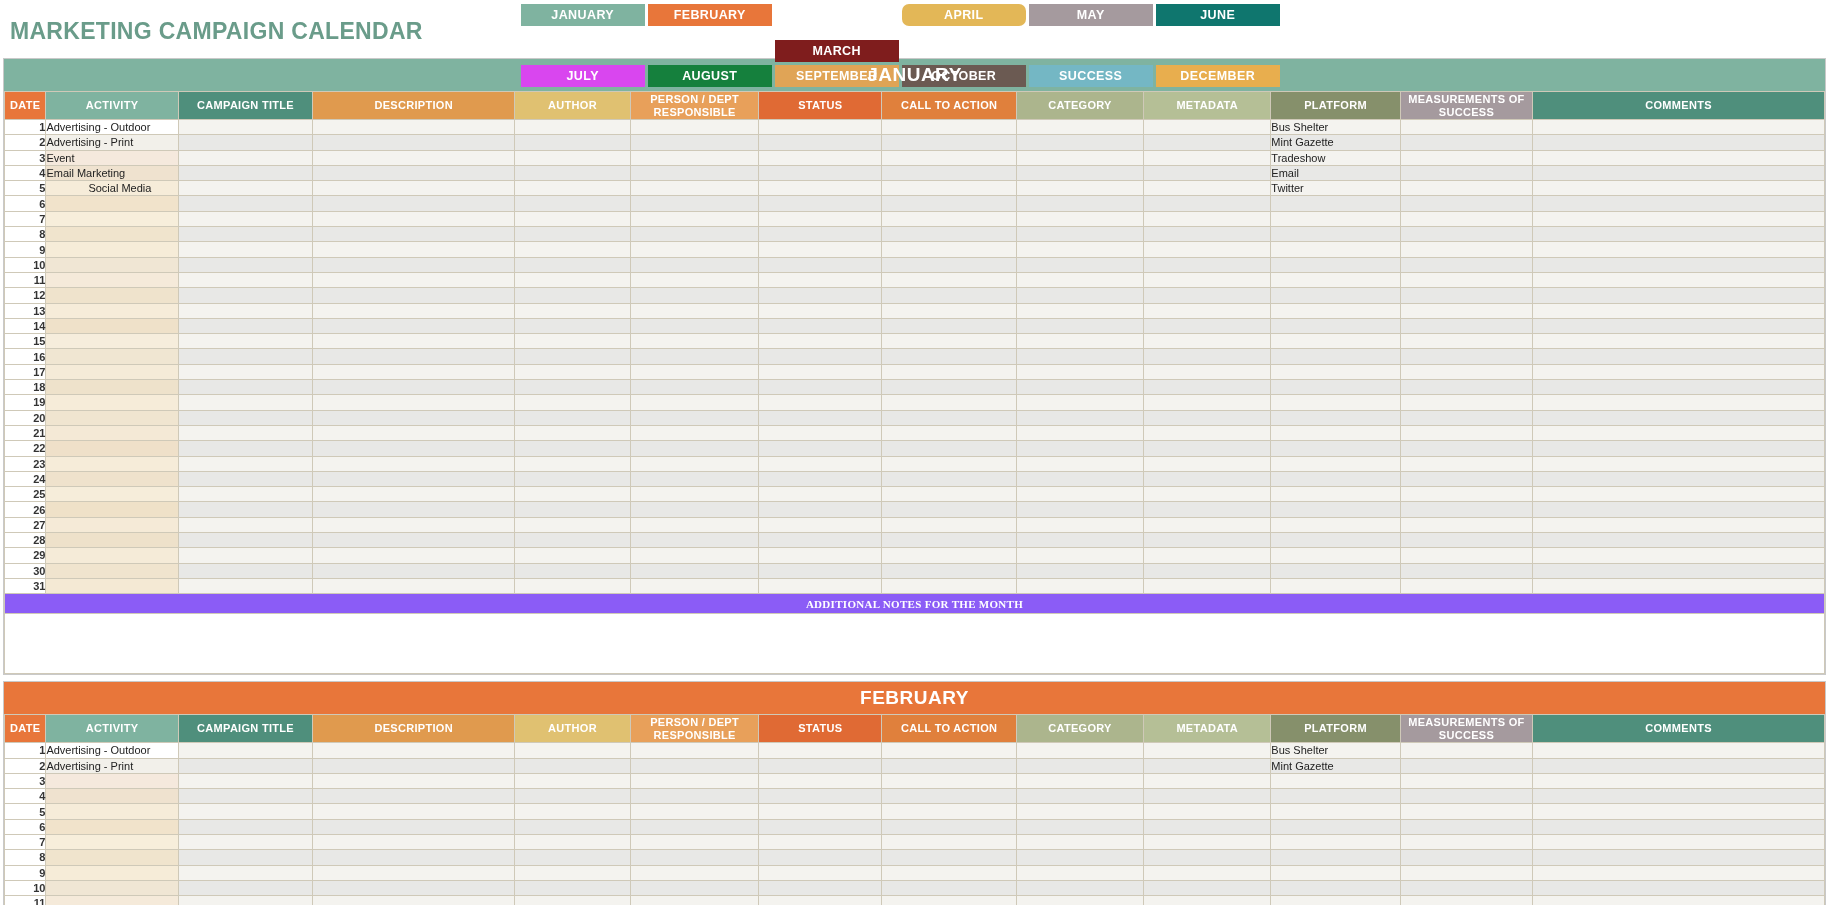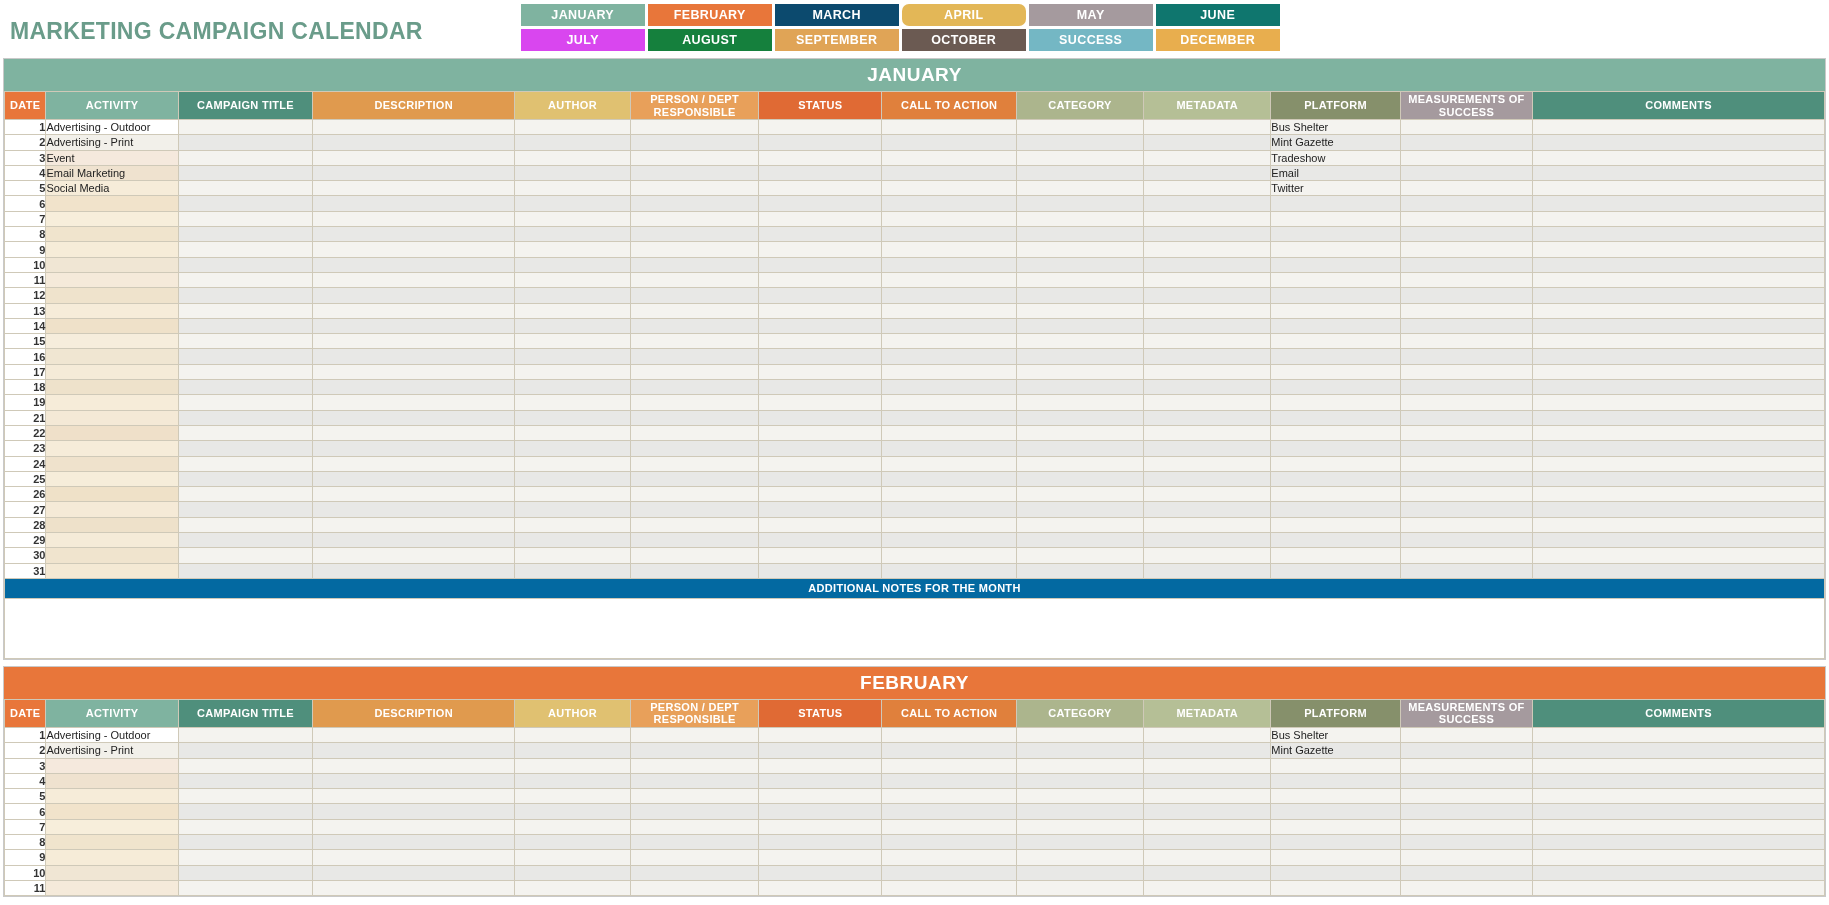--- a/index.html
+++ b/index.html
@@ -102,27 +102,28 @@
     white-space: nowrap;
     overflow: hidden;
   }
 
   
   tbody tr:nth-child(odd)  td.stripe { background: #f4f3ef; }
   tbody tr:nth-child(even) td.stripe { background: #e8e8e6; }
 
   
   .notes-row td {
-    background: #0369a1;
+    background: #8b5cf6;
     color: #ffffff;
     text-align: center;
     font-size: 11px;
     font-weight: bold;
     height: 20px;
     letter-spacing: .3px;
+    font-family: Liberation Serif, serif;
   }
   .notes-area {
     height: 60px;
     background: #ffffff;
     border-top: none;
   }
   .notes-area td { background: #ffffff; height: 60px; }
 
   
   col.c-date      { width: 40px; }
@@ -143,21 +144,21 @@
 <body>
 
 <div class="page">
 
   <div class="topbar">
     <div class="app-title">MARKETING CAMPAIGN CALENDAR</div>
     <div class="month-nav">
       <div class="month-row">
           <div class="month-btn" style="background: rgb(127, 179, 160);">JANUARY</div>
           <div class="month-btn" style="background: rgb(232, 118, 58);">FEBRUARY</div>
-          <div class="month-btn" style="background: #0c4a6e;">MARCH</div>
+          <div class="month-btn" style="background: #7f1d1d; margin-top: 36px;">MARCH</div>
           <div class="month-btn" style="background: rgb(227, 183, 87); border-radius: 7px;">APRIL</div>
           <div class="month-btn" style="background: rgb(165, 154, 158);">MAY</div>
           <div class="month-btn" style="background: #0f766e;">JUNE</div>
         </div>
       <div class="month-row">
           <div class="month-btn" style="background: #d946ef;">JULY</div>
           <div class="month-btn" style="background: #15803d;">AUGUST</div>
           <div class="month-btn" style="background: rgb(224, 164, 86);">SEPTEMBER</div>
           <div class="month-btn" style="background: rgb(107, 90, 82);">OCTOBER</div>
           <div class="month-btn" style="background: rgb(116, 183, 196);">SUCCESS</div>
@@ -258,21 +259,21 @@
               <td class="text-cell stripe"></td>
               <td class="text-cell stripe"></td>
               <td class="text-cell stripe"></td>
               <td class="text-cell stripe"></td>
               <td class="text-cell stripe">Email</td>
               <td class="text-cell stripe"></td>
               <td class="text-cell stripe"></td>
             </tr>
             <tr>
               <td class="date-cell">5</td>
-              <td class="text-cell" style="background: rgb(246, 236, 217);">Social Media</td>
+              <td class="text-cell" style="background: rgb(246, 236, 217); padding-left: 42px;">Social Media</td>
               <td class="text-cell stripe"></td>
               <td class="text-cell stripe"></td>
               <td class="text-cell stripe"></td>
               <td class="text-cell stripe"></td>
               <td class="text-cell stripe"></td>
               <td class="text-cell stripe"></td>
               <td class="text-cell stripe"></td>
               <td class="text-cell stripe"></td>
               <td class="text-cell stripe">Twitter</td>
               <td class="text-cell stripe"></td>
@@ -469,20 +470,35 @@
               <td class="text-cell stripe"></td>
               <td class="text-cell stripe"></td>
               <td class="text-cell stripe"></td>
               <td class="text-cell stripe"></td>
               <td class="text-cell stripe"></td>
               <td class="text-cell stripe"></td>
             </tr>
             <tr>
               <td class="date-cell">19</td>
               <td class="text-cell" style="background: rgb(246, 236, 217);"></td>
+              <td class="text-cell stripe"></td>
+              <td class="text-cell stripe"></td>
+              <td class="text-cell stripe"></td>
+              <td class="text-cell stripe"></td>
+              <td class="text-cell stripe"></td>
+              <td class="text-cell stripe"></td>
+              <td class="text-cell stripe"></td>
+              <td class="text-cell stripe"></td>
+              <td class="text-cell stripe"></td>
+              <td class="text-cell stripe"></td>
+              <td class="text-cell stripe"></td>
+            </tr>
+            <tr>
+              <td class="date-cell">20</td>
+              <td class="text-cell" style="background: rgb(240, 229, 208);"></td>
               <td class="text-cell stripe"></td>
               <td class="text-cell stripe"></td>
               <td class="text-cell stripe"></td>
               <td class="text-cell stripe"></td>
               <td class="text-cell stripe"></td>
               <td class="text-cell stripe"></td>
               <td class="text-cell stripe"></td>
               <td class="text-cell stripe"></td>
               <td class="text-cell stripe"></td>
               <td class="text-cell stripe"></td>

